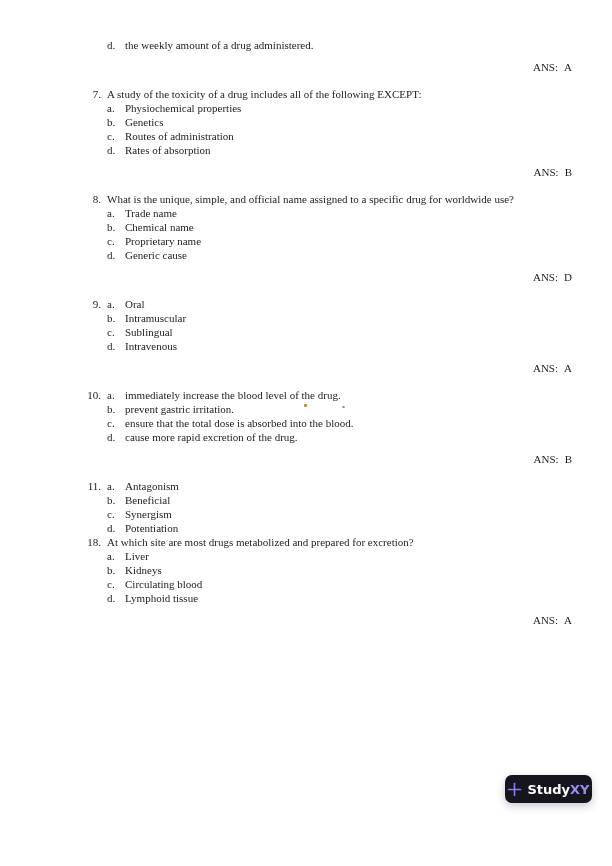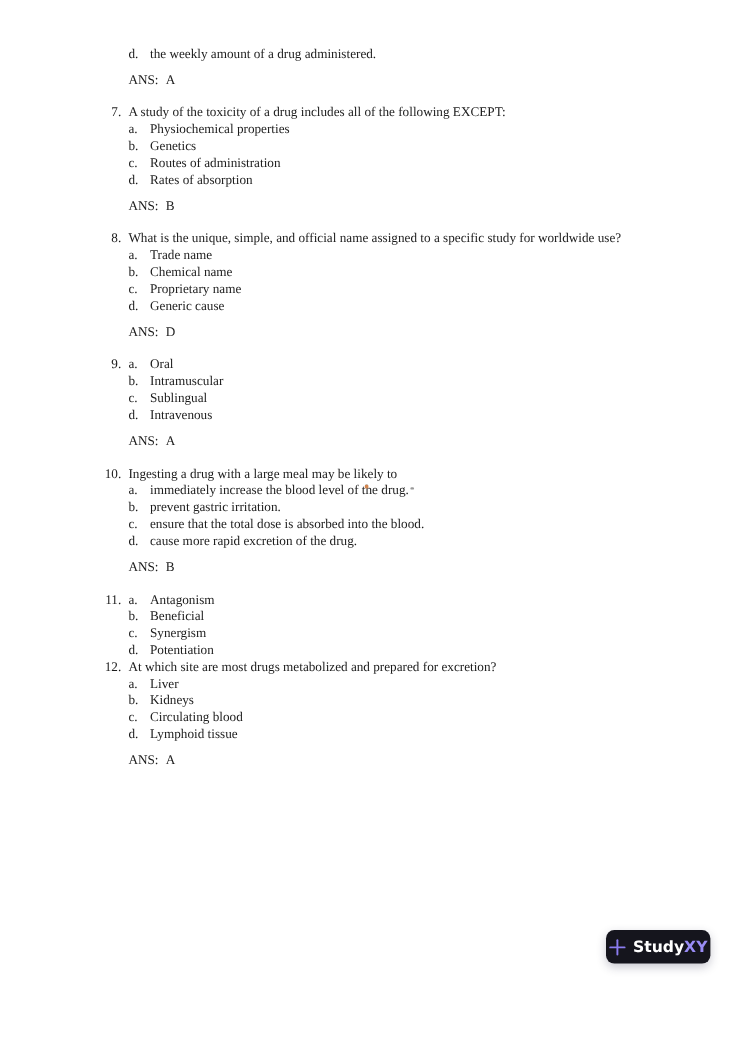--- a/index.html
+++ b/index.html
@@ -16,21 +16,21 @@
   .content { padding: 38px 40px 0 82px; }
 
   .q-row { display: flex; align-items: flex-start; }
   .q-num { flex: 0 0 19px; width: 19px; text-align: right; }
   .q-body { margin-left: 6px; flex: 1; }
 
   .opt-row { display: flex; align-items: flex-start; }
   .opt-letter { flex: 0 0 18px; width: 18px; }
   .opt-text { flex: 1; }
 
-  .ans-row { margin: 8px 0 13px 25px; }
+  .ans-row { margin: 8px 0 13px 25px; text-align: right; }
   .ans-answer { margin-left: 6px; }
 
   .frag-row { display: flex; margin-left: 25px; }
   .frag-letter { flex: 0 0 18px; }
 
   .brand-badge {
     position: absolute;
     left: 505px;
     top: 775px;
     width: 87px;
@@ -92,21 +92,21 @@
       </div>
     </div>
   </div>
   <div class="ans-row">
     <span>ANS:</span><span class="ans-answer">B</span>
   </div>
 
   <div class="q-row">
     <span class="q-num">8.</span>
     <div class="q-body">
-      <div>What is the unique, simple, and official name assigned to a specific study for worldwide use?</div>
+      <div>What is the unique, simple, and official name assigned to a specific drug for worldwide use?</div>
       <div class="opt-row">
         <span class="opt-letter">a.</span>
         <span class="opt-text">Trade name</span>
       </div>
       <div class="opt-row">
         <span class="opt-letter">b.</span>
         <span class="opt-text">Chemical name</span>
       </div>
       <div class="opt-row">
         <span class="opt-letter">c.</span>
@@ -143,21 +143,20 @@
       </div>
     </div>
   </div>
   <div class="ans-row">
     <span>ANS:</span><span class="ans-answer">A</span>
   </div>
 
   <div class="q-row">
     <span class="q-num">10.</span>
     <div class="q-body">
-      <div>Ingesting a drug with a large meal may be likely to</div>
       <div class="opt-row">
         <span class="opt-letter">a.</span>
         <span class="opt-text">immediately increase the blood level of the drug.</span>
       </div>
       <div class="opt-row">
         <span class="opt-letter">b.</span>
         <span class="opt-text">prevent gastric irritation.</span>
       </div>
       <div class="opt-row">
         <span class="opt-letter">c.</span>
@@ -189,21 +188,21 @@
         <span class="opt-text">Synergism</span>
       </div>
       <div class="opt-row">
         <span class="opt-letter">d.</span>
         <span class="opt-text">Potentiation</span>
       </div>
     </div>
   </div>
 
   <div class="q-row">
-    <span class="q-num">12.</span>
+    <span class="q-num">18.</span>
     <div class="q-body">
       <div>At which site are most drugs metabolized and prepared for excretion?</div>
       <div class="opt-row">
         <span class="opt-letter">a.</span>
         <span class="opt-text">Liver</span>
       </div>
       <div class="opt-row">
         <span class="opt-letter">b.</span>
         <span class="opt-text">Kidneys</span>
       </div>

